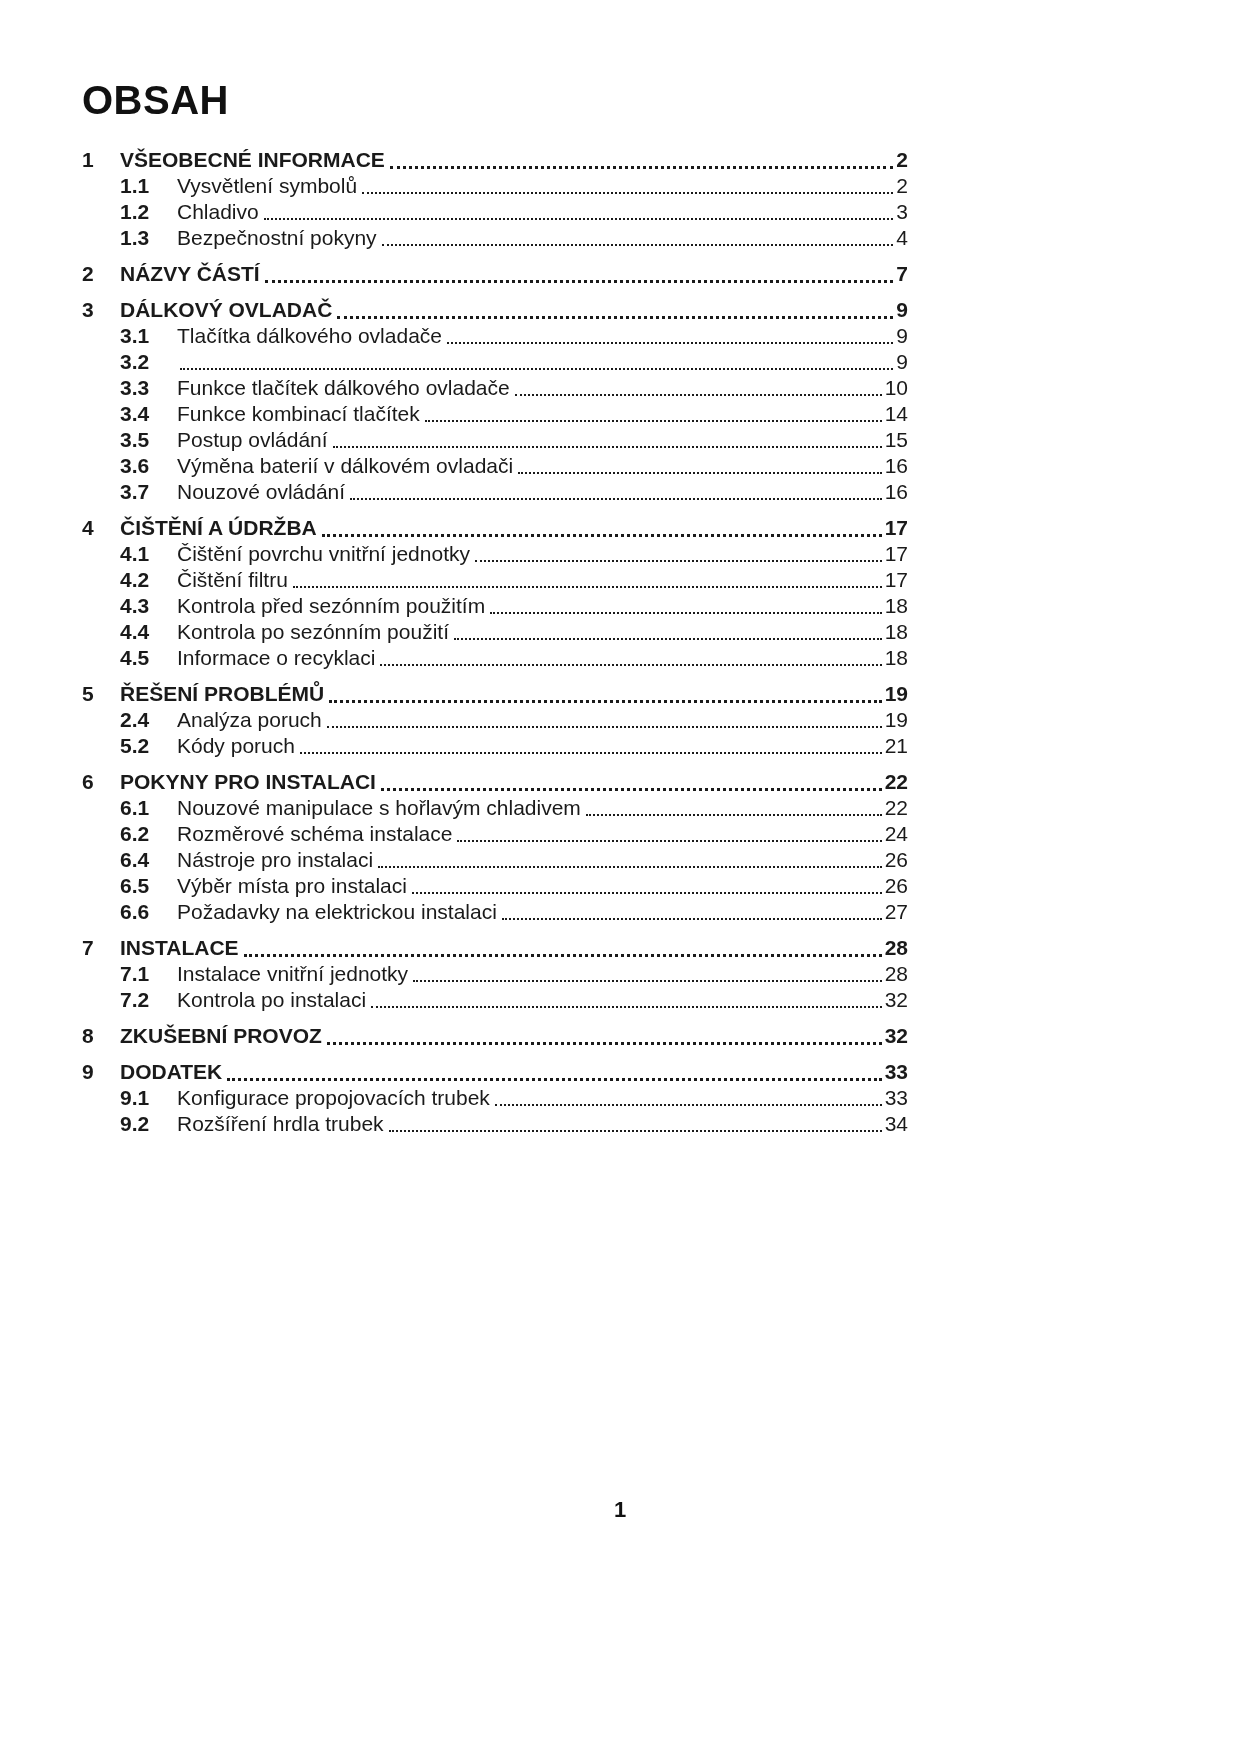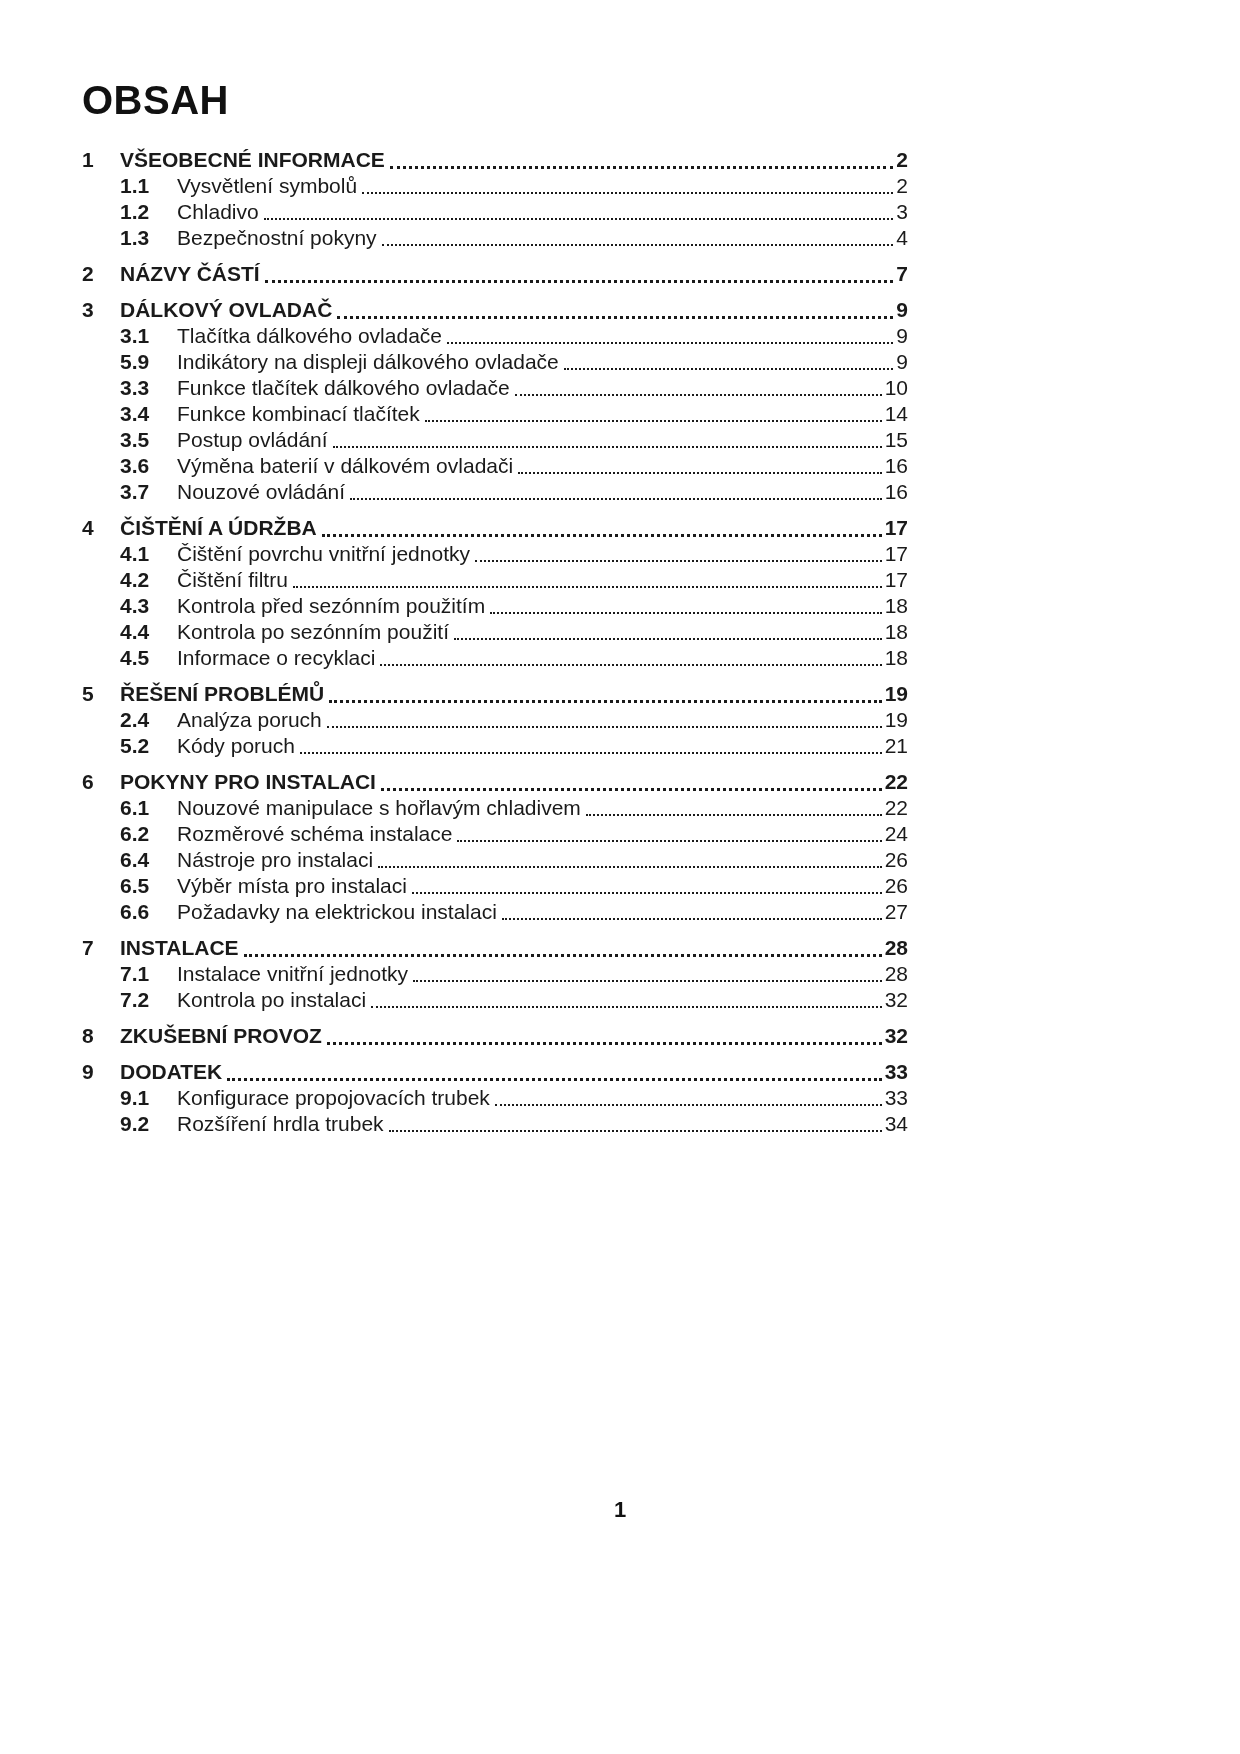--- a/index.html
+++ b/index.html
@@ -129,22 +129,21 @@
         <span class="leader"></span>
         <span class="toc-page">9</span>
       </div>
       <div class="toc-row sub">
         <span class="toc-number">3.1</span>
         <span class="toc-label">Tlačítka dálkového ovladače</span>
         <span class="leader"></span>
         <span class="toc-page">9</span>
       </div>
       <div class="toc-row sub">
-        <span class="toc-number">5.9</span>
-        <span class="toc-label">Indikátory na displeji dálkového ovladače</span>
+        <span class="toc-number">3.2</span>
         <span class="leader"></span>
         <span class="toc-page">9</span>
       </div>
       <div class="toc-row sub">
         <span class="toc-number">3.3</span>
         <span class="toc-label">Funkce tlačítek dálkového ovladače</span>
         <span class="leader"></span>
         <span class="toc-page">10</span>
       </div>
       <div class="toc-row sub">

